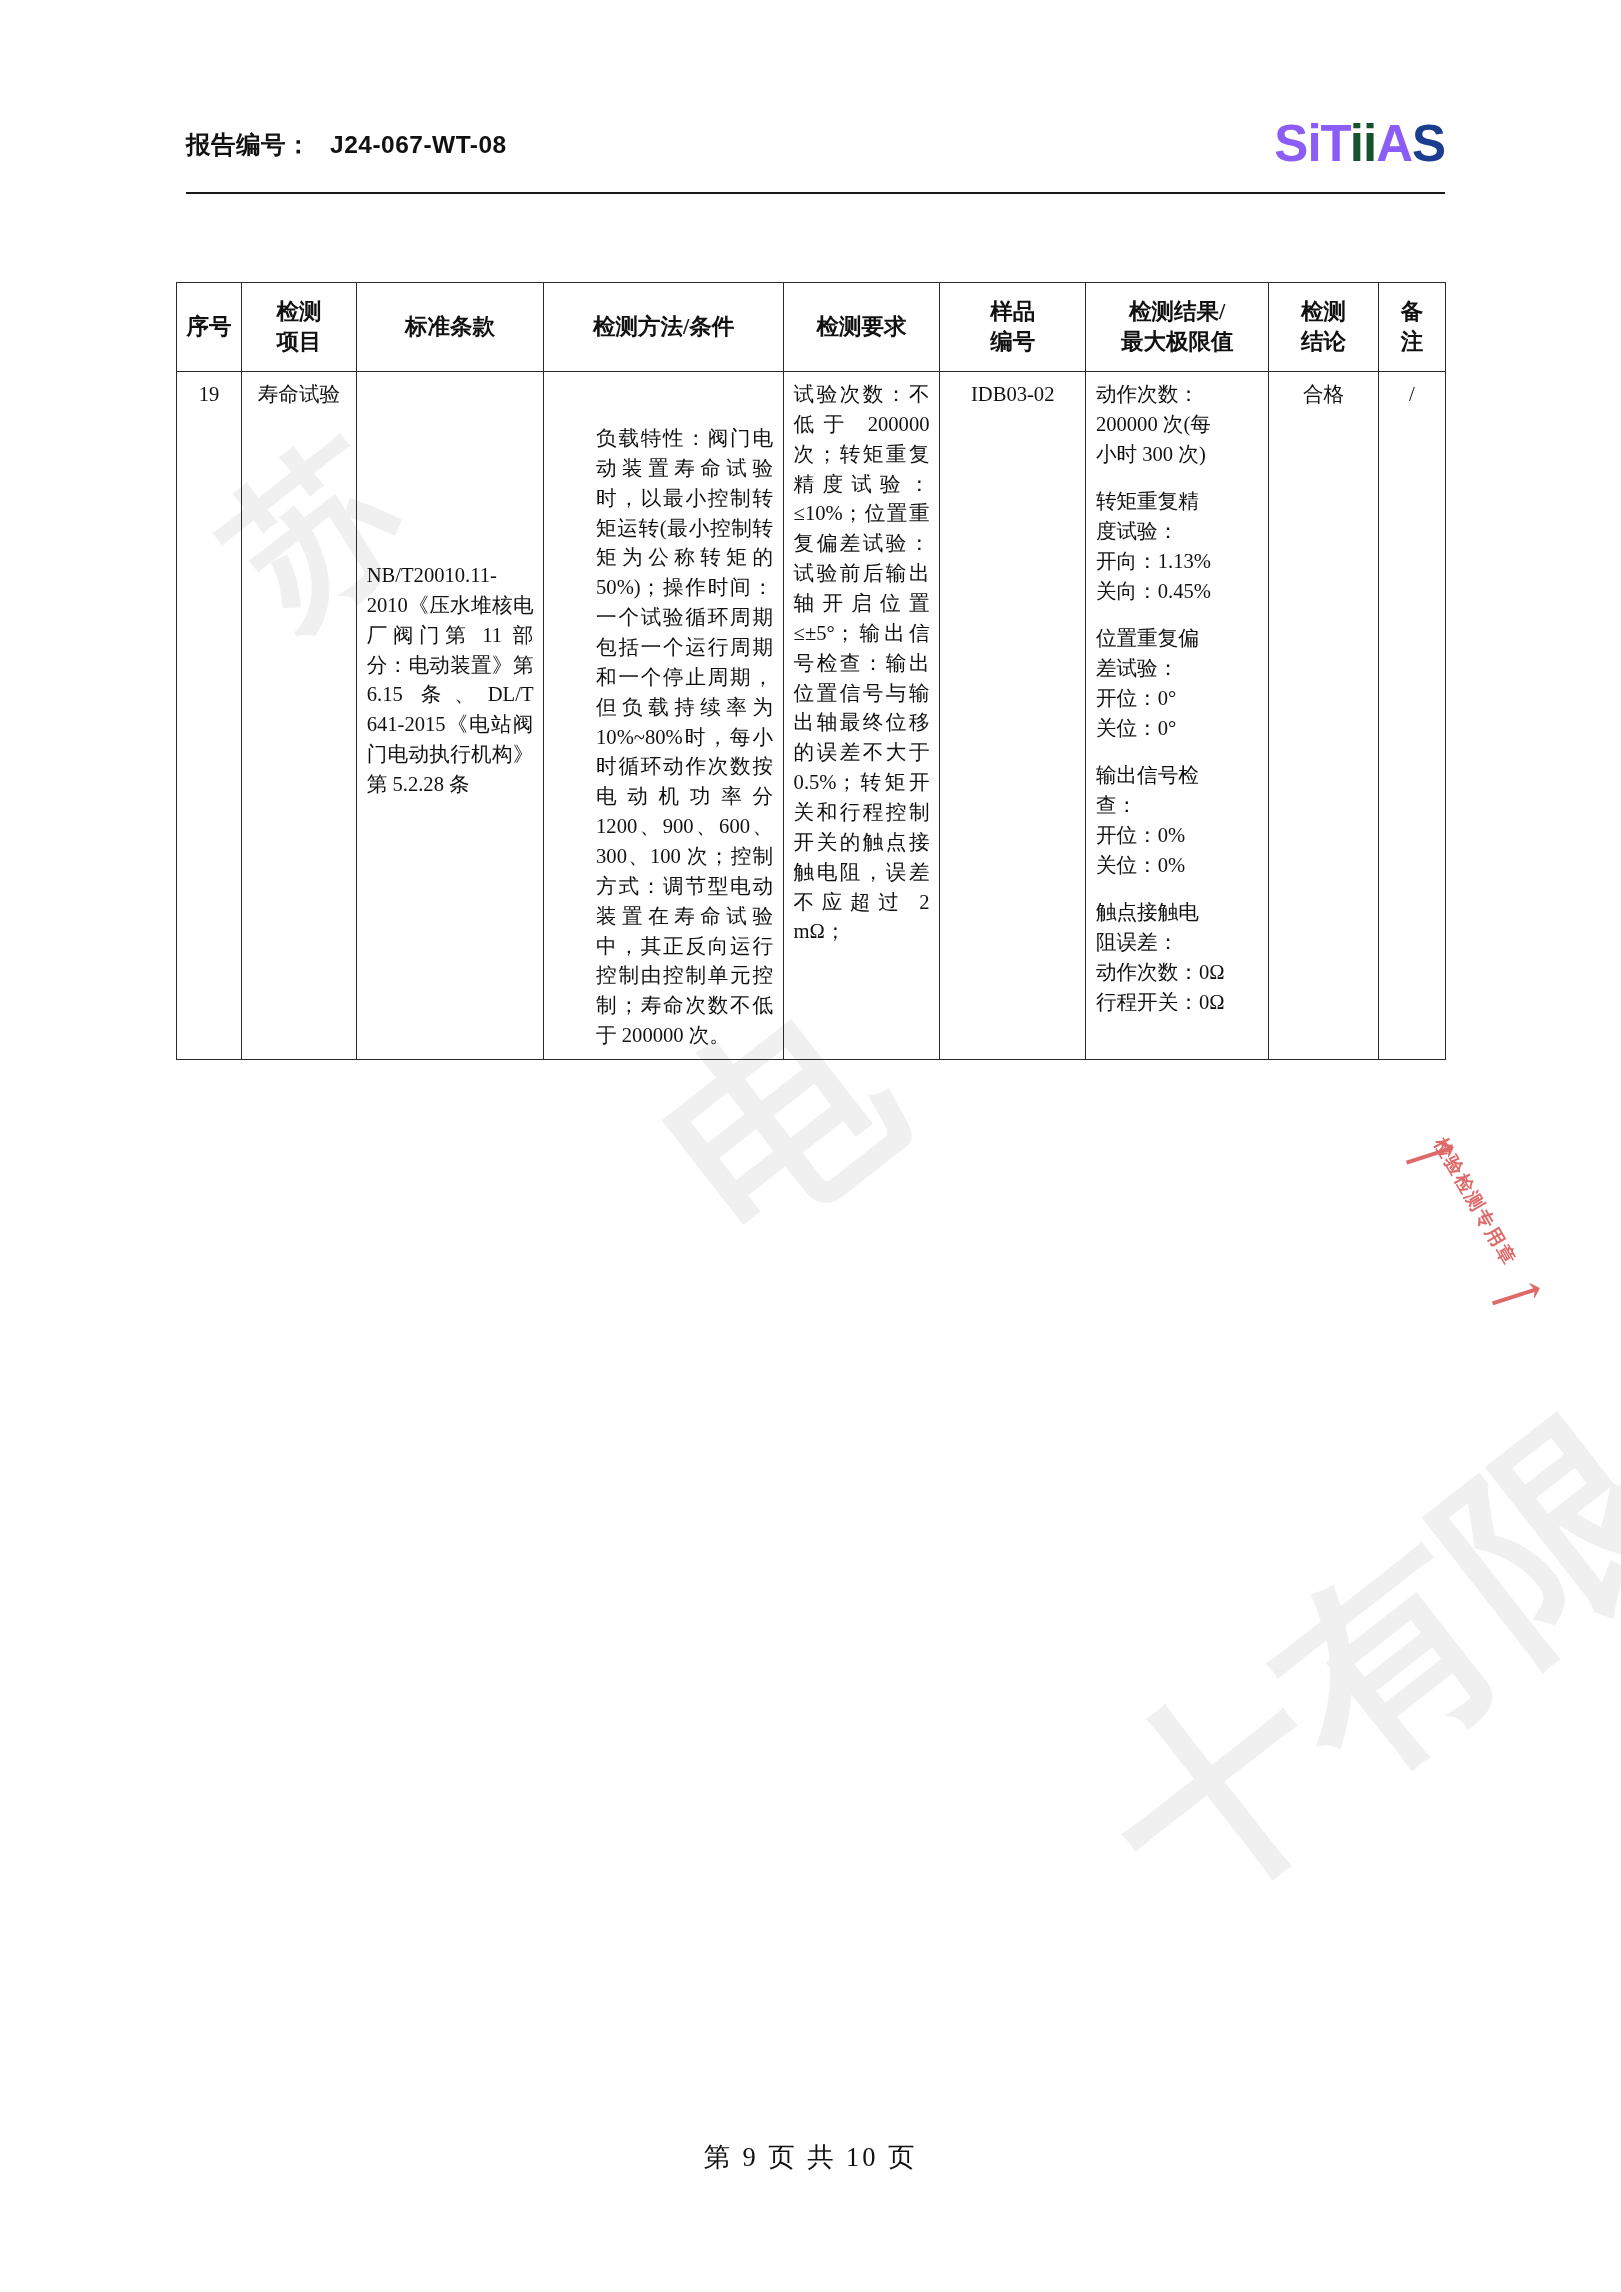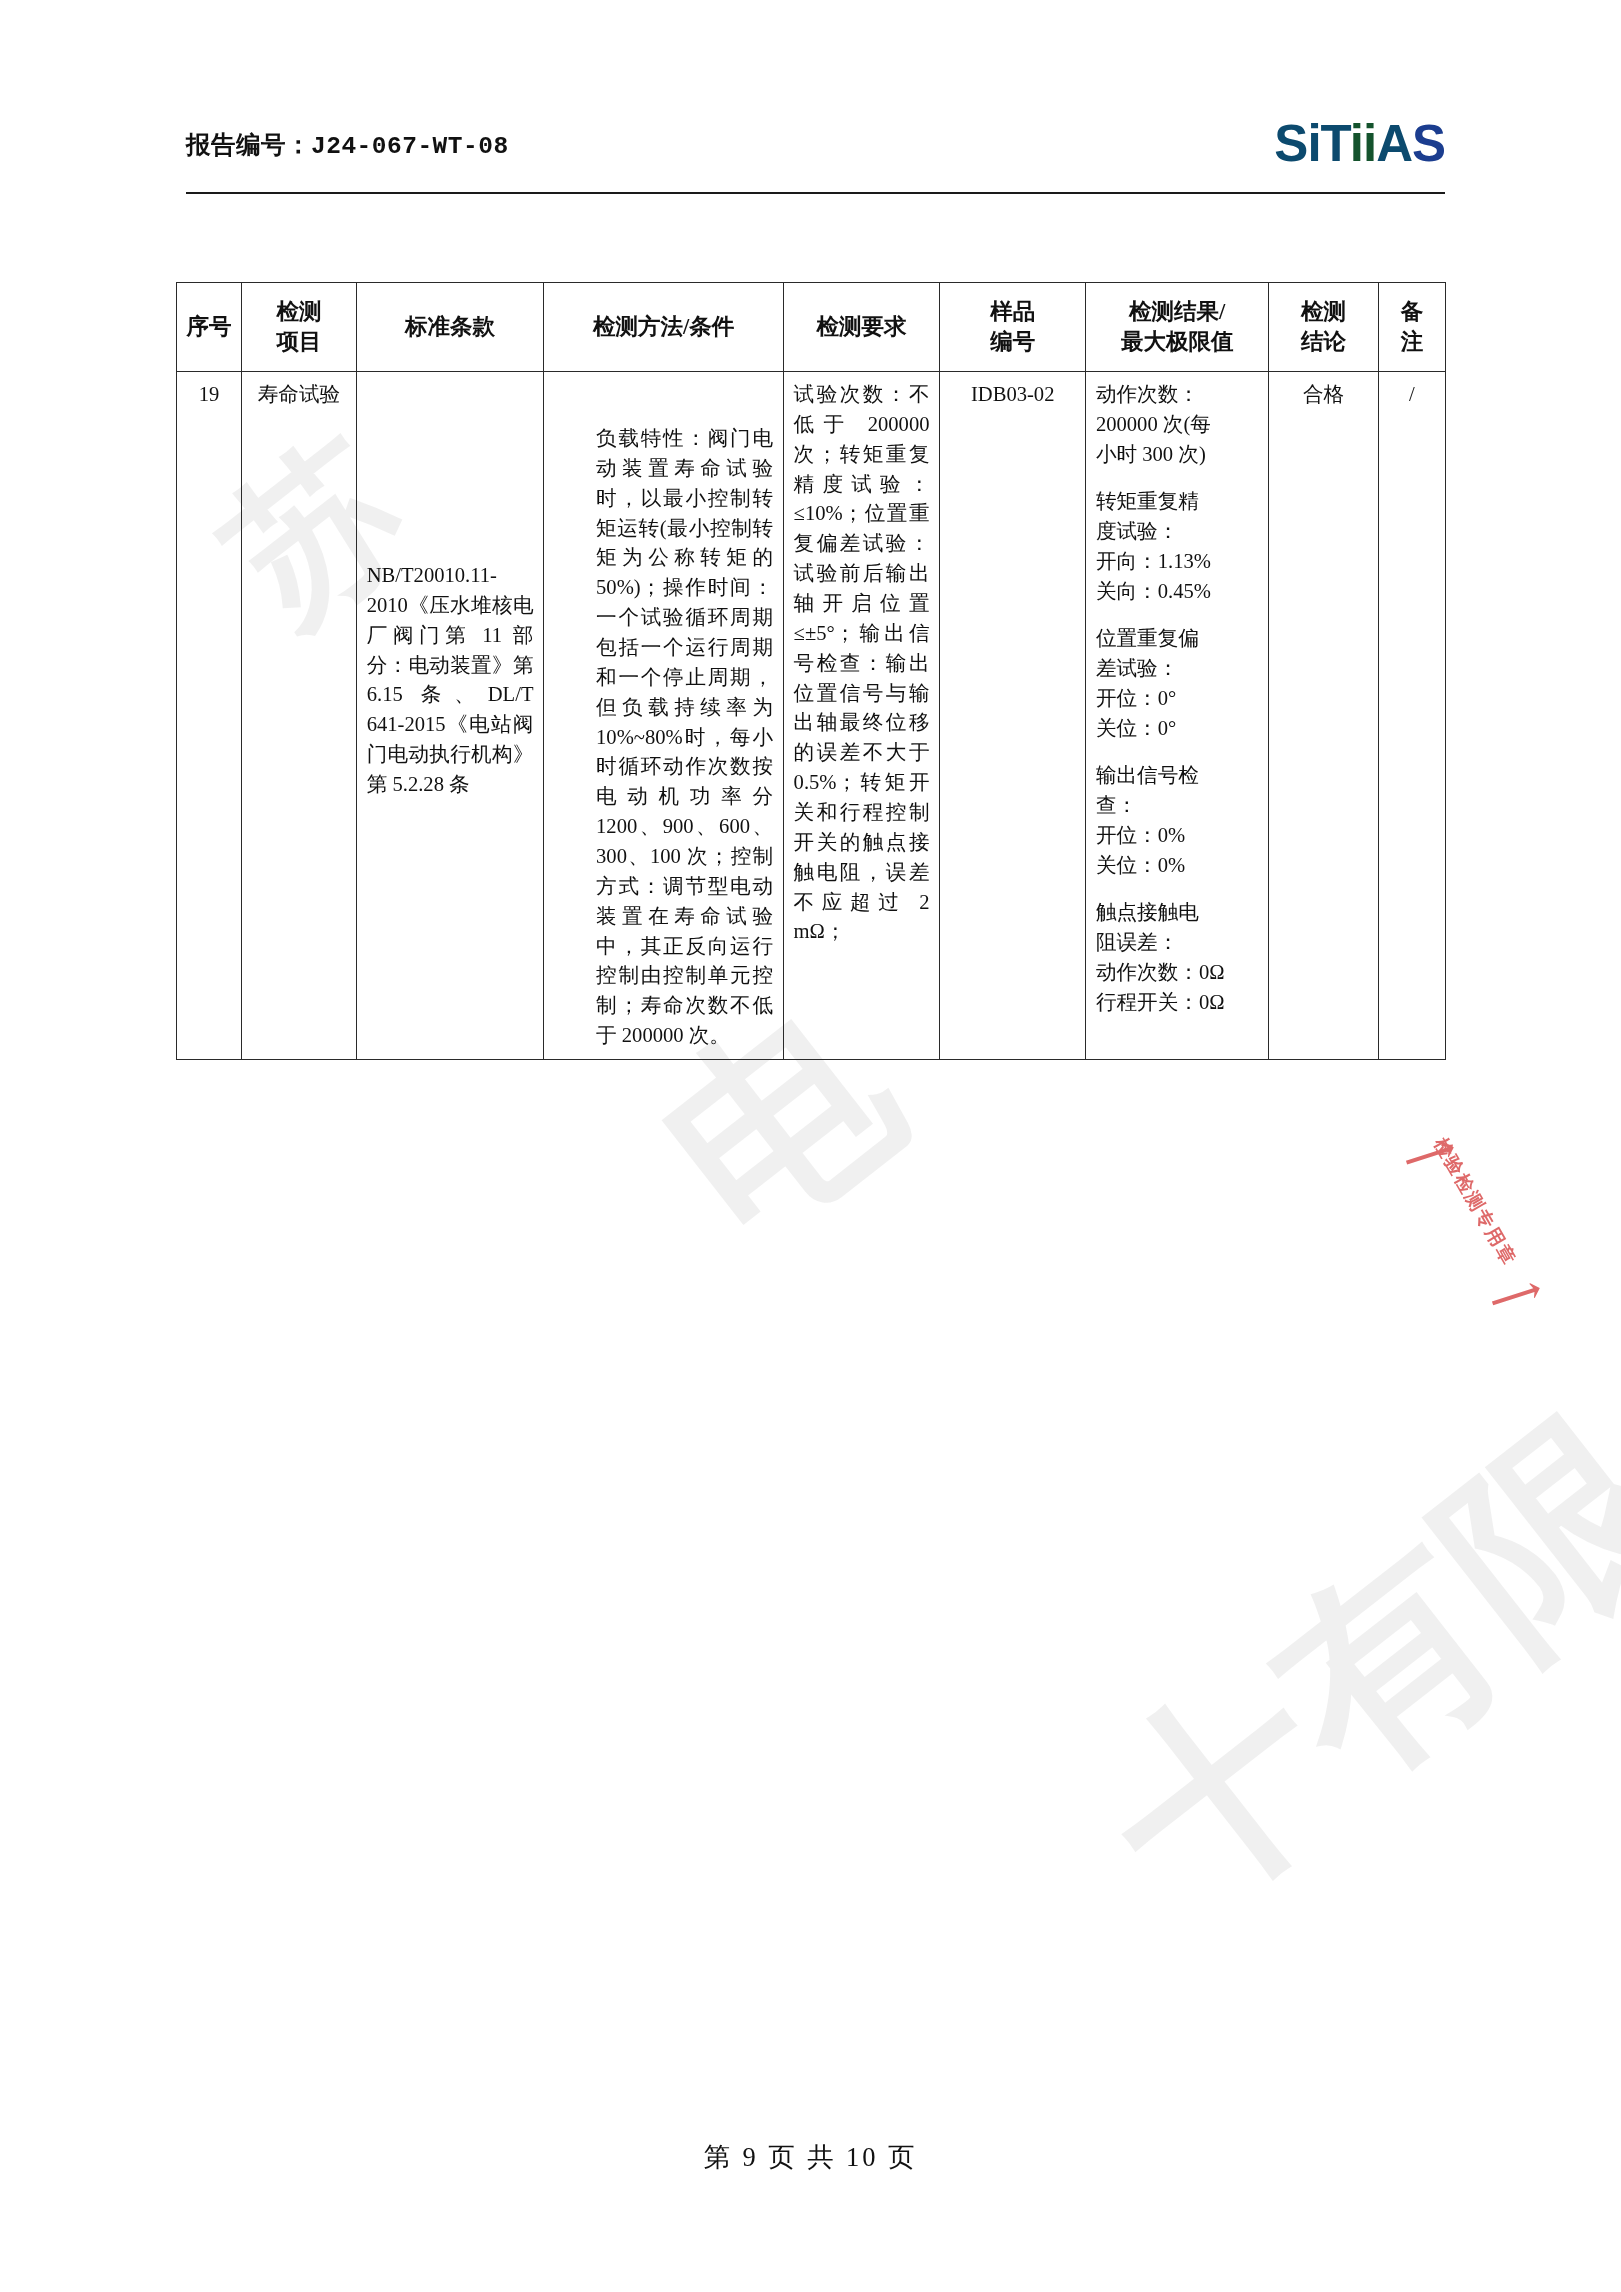--- a/index.html
+++ b/index.html
@@ -29,34 +29,34 @@
   .report-no {
     position: absolute;
     left: 0;
     top: 9.8px;
     font-size: 24.5px;
     font-weight: bold;
     letter-spacing: 0.5px;
     white-space: nowrap;
   }
   .report-no .label { font-family: "Liberation Sans", sans-serif; }
-  .report-no .value { font-family: Liberation Mono, monospace; margin-left: 0; }
+  .report-no .value { font-family: Liberation Sans, sans-serif; margin-left: 19px; }
 
   .logo {
     position: absolute;
     right: 0;
     top: 0;
     font-family: "Liberation Sans", sans-serif;
     font-size: 51px;
     font-weight: bold;
     letter-spacing: -1px;
     line-height: 1;
     white-space: nowrap;
   }
-  .logo .part-dark { color: #0c4a6e; }
+  .logo .part-dark { color: #8b5cf6; }
   .logo .part-green { color: #14532d; }
   .logo .part-a {
     color: #1b3d8f;
   }
 
   .header-rule {
     position: absolute;
     top: 192px;
     left: 186px;
     right: 176px;

